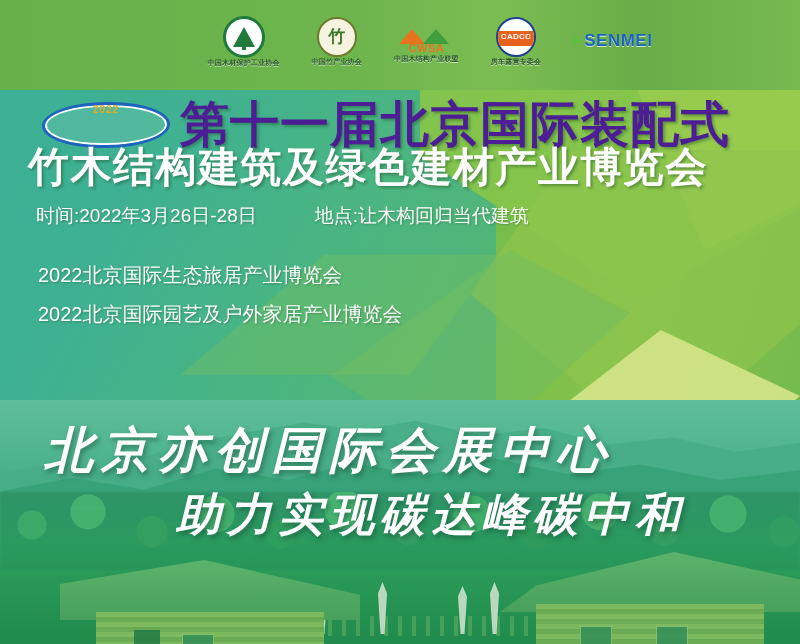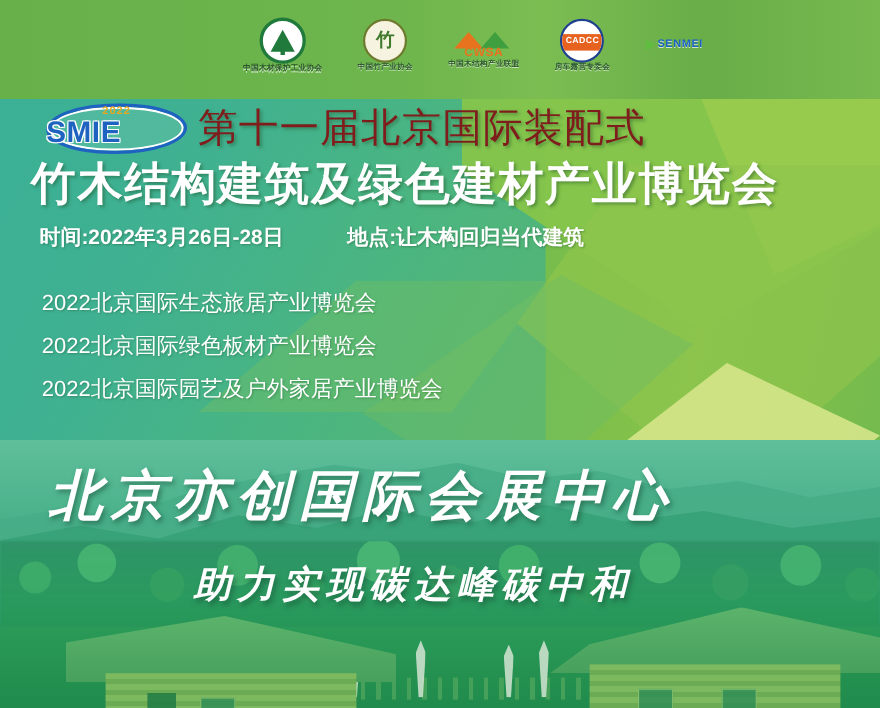--- a/index.html
+++ b/index.html
@@ -220,21 +220,21 @@
   
   .seal5{
     display:flex;align-items:center;gap:2px;
   }
   .seal5 .leaf{
     width:0;height:0;
     border-left:9px solid #5fbd3f;
     border-top:5px solid transparent;border-bottom:5px solid transparent;
   }
   .seal5 .word{
-    font-size:10px;font-weight:bold;color:#1b63c4;letter-spacing:.5px;
+    font-size:17px;font-weight:bold;color:#1b63c4;letter-spacing:.5px;
     text-shadow:0 1px 0 rgba(255,255,255,.7);
   }
 
   
   .title-row{
     position:absolute;left:42px;top:92px;
     display:flex;align-items:center;gap:10px;
   }
   .smie{
     position:relative;width:128px;height:46px;
@@ -252,38 +252,38 @@
     font-size:10px;font-weight:bold;color:#e8a81f;letter-spacing:1px;
   }
   .smie .wordmark{
     position:relative;z-index:2;
     font-size:27px;font-weight:bold;color:#1f63c0;
     letter-spacing:.5px;
     text-shadow:1px 1px 0 #fff,-1px -1px 0 #fff,1px -1px 0 #fff,-1px 1px 0 #fff;
     margin-top:7px;
   }
   .t-line{
-    font-size:36px;font-weight:normal;color:#7f1d1d;
+    font-size:49px;font-weight:bold;color:#4c1d95;
     letter-spacing:1px;white-space:nowrap;
     text-shadow:2px 2px 3px rgba(30,80,40,.45);
   }
   .t-line2{
     position:absolute;left:28px;top:140px;
     font-size:41px;font-weight:bold;color:#ffffff;
     letter-spacing:1.5px;white-space:nowrap;
     text-shadow:2px 2px 3px rgba(30,80,40,.45);
   }
 
   
   .meta{
     position:absolute;left:36px;top:203px;
     display:flex;align-items:baseline;gap:58px;
   }
   .meta span{
-    font-size:19px;font-weight:bold;color:#ffffff;white-space:nowrap;
+    font-size:19px;font-weight:normal;color:#ffffff;white-space:nowrap;
     text-shadow:1px 1px 2px rgba(30,80,40,.4);
   }
 
   
   .concurrent{
     position:absolute;left:38px;top:262px;
   }
   .concurrent .head{
     font-size:23px;font-weight:bold;color:#ffffff;margin-bottom:11px;
     letter-spacing:1px;
@@ -298,24 +298,23 @@
   .slogan1{
     position:absolute;left:44px;top:418px;
     font-family:"DejaVu Serif","Liberation Serif",serif;
     font-size:49px;font-weight:bold;color:#ffffff;
     letter-spacing:8px;white-space:nowrap;font-style:italic;
     text-shadow:2px 3px 5px rgba(20,70,45,.5);
   }
   .slogan2{
     position:absolute;left:176px;top:485px;
     font-family:"DejaVu Serif","Liberation Serif",serif;
-    font-size:34px;font-weight:bold;color:#ffffff;
+    font-size:45px;font-weight:bold;color:#ffffff;
     letter-spacing:6px;white-space:nowrap;font-style:italic;
     text-shadow:2px 3px 5px rgba(20,70,45,.5);
-    margin-top:24px;
   }
 </style>
 </head>
 <body>
 
 <div id="poster">
 
   <div class="bg-base"></div>
   <div class="bg-teal-left"></div>
   <div class="facet f1"></div>
@@ -405,34 +404,32 @@
       </div>
       <div class="cap"></div>
     </div>
 
   </div>
 
   <div class="title-row">
     <div class="smie">
       <div class="ring"></div>
       <div class="yr">2022</div>
-      <div class="wordmark">SMIE</div>
     </div>
     <div class="t-line">第十一届北京国际装配式</div>
   </div>
 
   <div class="t-line2">竹木结构建筑及绿色建材产业博览会</div>
 
   <div class="meta">
     <span>时间:2022年3月26日-28日</span>
     <span>地点:让木构回归当代建筑</span>
   </div>
 
   <div class="concurrent">
     <div class="item">2022北京国际生态旅居产业博览会</div>
-    <div class="item">2022北京国际绿色板材产业博览会</div>
     <div class="item">2022北京国际园艺及户外家居产业博览会</div>
   </div>
 
   <div class="slogan1">北京亦创国际会展中心</div>
   <div class="slogan2">助力实现碳达峰碳中和</div>
 
 </div>
 
 </body></html>

